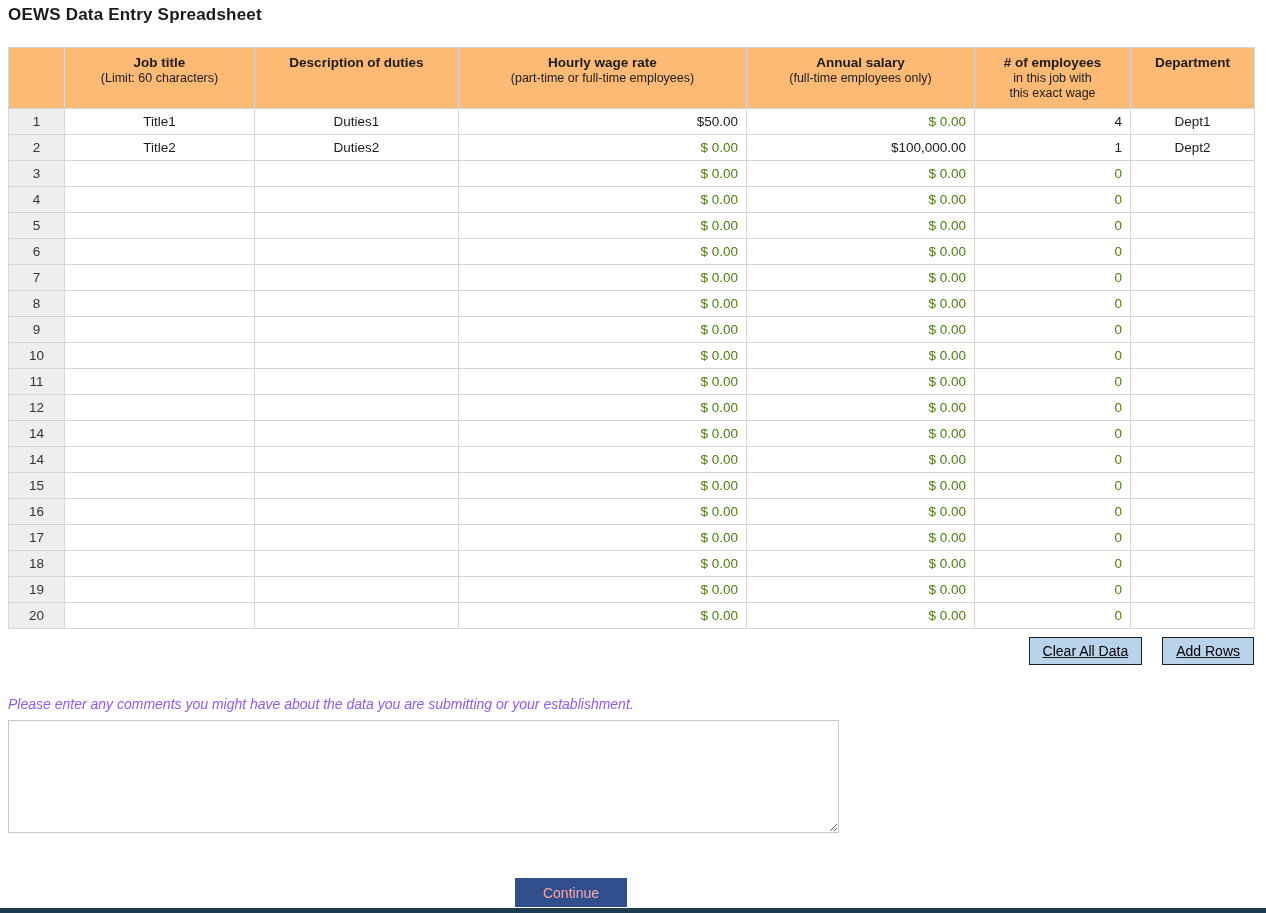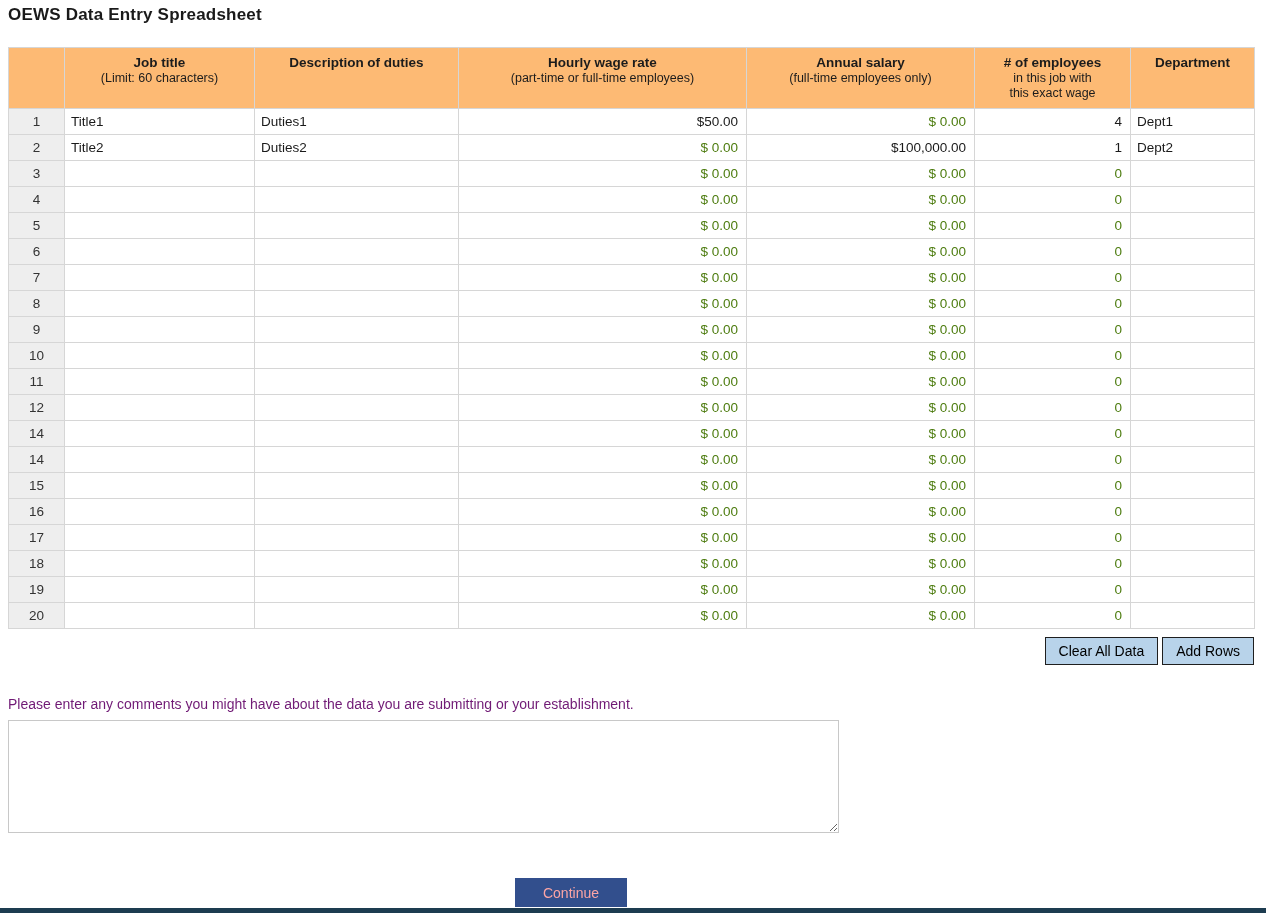--- a/index.html
+++ b/index.html
@@ -28,35 +28,36 @@
     text-align: center; font-weight: bold; line-height: 16px; white-space: normal;
   }
   table.sheet thead th .sub {
     display: block; font-weight: normal; font-size: 12.5px; line-height: 15px;
     white-space: pre-line;
   }
   table.sheet tbody td { height: 26px; font-size: 13.5px; padding: 0 6px; background: #ffffff; }
   table.sheet tbody td.rownum {
     background: #eeeeee; text-align: center; color: #333333; padding: 0 2px;
   }
-  table.sheet tbody td.text  { text-align: left; }
+  table.sheet tbody td.text  { text-align: center; }
   table.sheet tbody td.money { text-align: right; padding-right: 8px; }
   table.sheet tbody td.muted { color: #4d7c0f; }
 
   .table-actions {
-    width: 1246px; display: flex; justify-content: flex-end; gap: 4px;
+    width: 1246px; display: flex; justify-content: flex-end; gap: 20px;
     margin-top: 8px;
+    text-decoration: underline;
   }
   .action-btn {
     background: #b8d3ea; border: 1px solid #1f1f1f; color: #000000;
     font-family: "Liberation Sans", sans-serif; font-size: 14px;
     height: 28px; padding: 0 13px; cursor: pointer;
   }
 
-  .comments-prompt { font-size: 14px; margin: 31px 0 5px 0; color: #701a75; }
+  .comments-prompt { font-size: 14px; margin: 31px 0 5px 0; color: #8b5cf6; font-style: italic; }
   .comments-box {
     display: block; margin-top: 8px; width: 831px; height: 113px;
     border: 1px solid #c8c8c8; resize: both;
     font-family: "Liberation Sans", sans-serif; font-size: 13px; padding: 4px;
   }
 
   .continue-btn {
     display: block; margin: 45px 0 0 507px; width: 112px; height: 29px;
     background: #324f8d; color: #fca5a5; border: none; cursor: pointer;
     font-family: "Liberation Sans", sans-serif; font-size: 14px;

